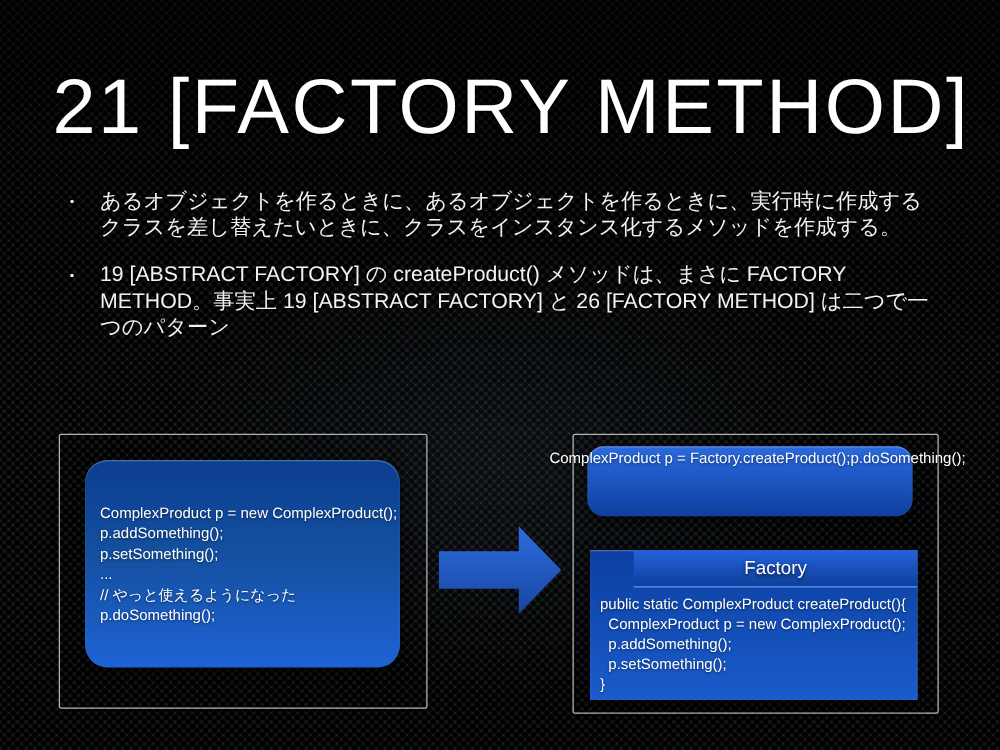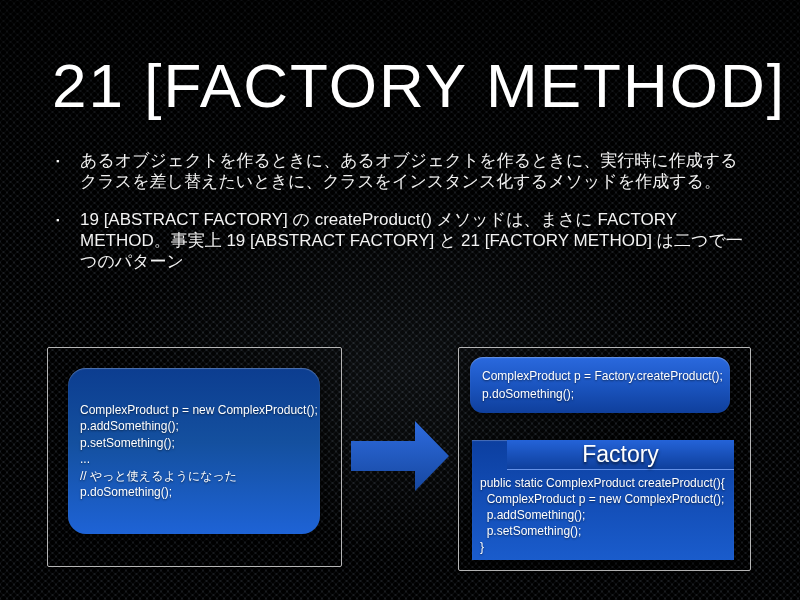--- a/index.html
+++ b/index.html
@@ -10,21 +10,21 @@
     background-image:
       radial-gradient(ellipse 420px 260px at 50% 62%, rgba(160,190,210,0.07), rgba(0,0,0,0) 70%),
       linear-gradient(to bottom, rgba(0,0,0,0.62) 0%, rgba(0,0,0,0.40) 20%, rgba(0,0,0,0.16) 55%, rgba(0,0,0,0.28) 100%),
       radial-gradient(circle, #000 2.1px, rgba(0,0,0,0) 2.7px),
       radial-gradient(circle, #000 2.1px, rgba(0,0,0,0) 2.7px);
     background-size:100% 100%,100% 100%,7px 7px,7px 7px;
     background-position:0 0,0 0,0 0,3.5px 3.5px;
   }
   .abs{position:absolute;}
   .slide-title{
-    left:52px;top:50px;width:740px;
+    left:42px;top:50px;width:740px;
     color:#fff;font-size:62px;font-weight:100;letter-spacing:2px;
     text-shadow:0 2px 4px rgba(0,0,0,0.85);
     white-space:nowrap;
   }
   .bullets{left:52px;top:150px;width:700px;}
   .bullet-item{position:relative;padding-left:28px;margin-bottom:17px;
     color:#f2f2f2;font-size:17px;line-height:1.24;
     text-shadow:0 1px 2px rgba(0,0,0,0.8);}
   .bullet-marker{position:absolute;left:4px;top:7px;font-size:9px;line-height:9px;color:#fff;}
   .frame{
@@ -39,32 +39,32 @@
     color:#fff;
   }
   .before-box{
     left:68px;top:368px;width:252px;height:166px;border-radius:18px;
     background:linear-gradient(to bottom,#0c3d90 0%,#14509f 45%,#1e63d6 100%);
     display:flex;flex-direction:column;justify-content:center;padding-left:12px;box-sizing:border-box;
   }
   .after-box{
     left:470px;top:357px;width:260px;height:56px;border-radius:13px;
     background:linear-gradient(to bottom,#2a69de 0%,#1a53bd 55%,#0f3f9c 100%);
-    display:flex;flex-direction:column;justify-content:center;padding-left:12px;box-sizing:border-box;
+    display:flex;justify-content:center;padding-left:12px;box-sizing:border-box;
   }
   .factory-box{
     left:472px;top:440px;width:262px;height:120px;
     background:linear-gradient(to bottom,#0c3fa0 0%,#1a5ccc 100%);
     box-shadow:0 3px 9px rgba(0,0,0,0.65), inset 0 1px 1px rgba(255,255,255,0.25);
   }
   .factory-header{
     height:29px;display:flex;align-items:center;justify-content:center;
     background:linear-gradient(to bottom,#2463d8 0%,#0e3f9c 100%);
     border-bottom:1px solid rgba(180,205,255,0.45);
-    color:#fff;font-size:23px;
+    color:#fff;font-size:15px;
     text-shadow:0 2px 3px rgba(0,0,0,0.7);
     margin-left:35px;
   }
   .factory-body{padding:5px 0 0 8px;}
   .code-line{
     font-size:12px;color:#fff;line-height:16.5px;white-space:pre;
     text-shadow:0 1px 2px rgba(0,0,0,0.55);
   }
   .factory-body .code-line{line-height:16px;}
   .after-box .code-line{line-height:18px;}
@@ -75,21 +75,21 @@
 
 <div class="abs slide-title">21 [FACTORY METHOD]</div>
 
 <div class="abs bullets">
   <div class="bullet-item">
     <span class="bullet-marker">▪</span>
     <span>あるオブジェクトを作るときに、あるオブジェクトを作るときに、実行時に作成するクラスを差し替えたいときに、クラスをインスタンス化するメソッドを作成する。</span>
   </div>
   <div class="bullet-item">
     <span class="bullet-marker">▪</span>
-    <span>19 [ABSTRACT FACTORY] の createProduct() メソッドは、まさに FACTORY METHOD。事実上 19 [ABSTRACT FACTORY] と 21 [FACTORY METHOD] は二つで一つのパターン</span>
+    <span>19 [ABSTRACT FACTORY] の createProduct() メソッドは、まさに FACTORY METHOD。事実上 19 [ABSTRACT FACTORY] と 26 [FACTORY METHOD] は二つで一つのパターン</span>
   </div>
 </div>
 
 <div class="abs frame frame-left"></div>
 <div class="abs frame frame-right"></div>
 
 <div class="abs bluebox before-box">
     <div class="code-line">ComplexProduct p = new ComplexProduct();</div>
     <div class="code-line">p.addSomething();</div>
     <div class="code-line">p.setSomething();</div>

